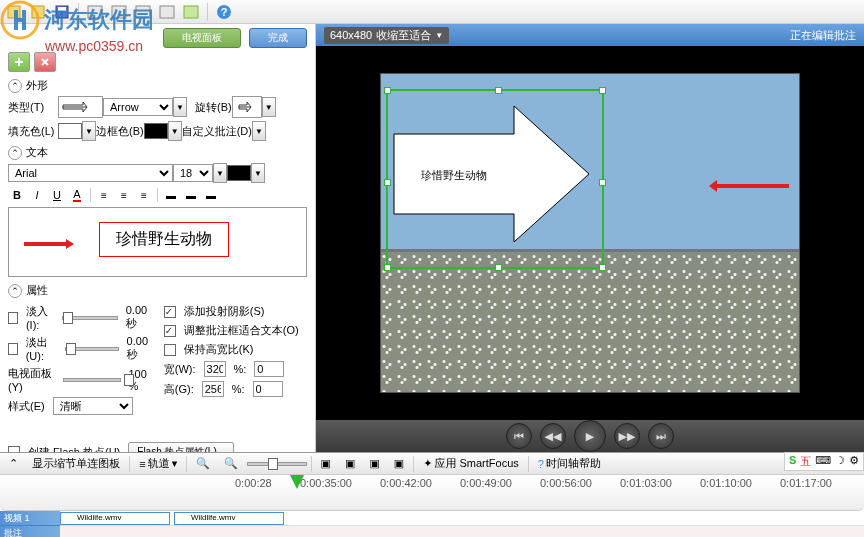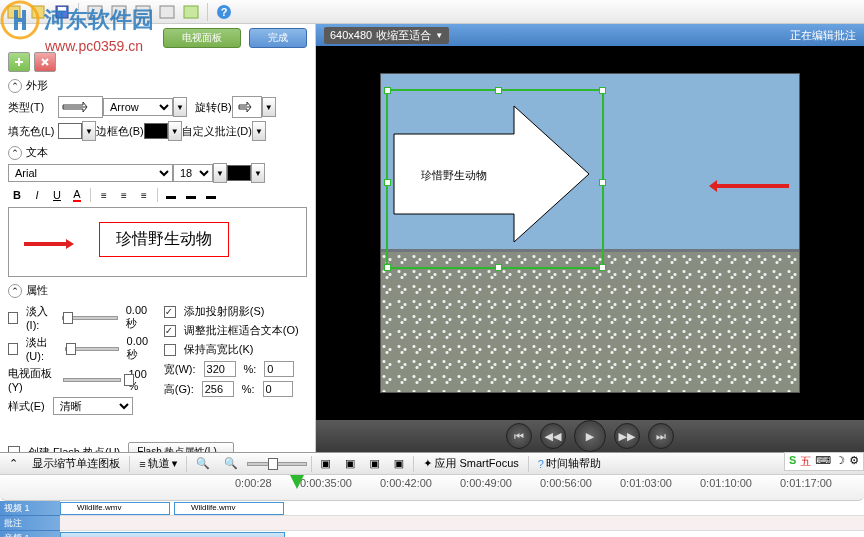--- a/index.html
+++ b/index.html
@@ -25,21 +25,21 @@
     .action-btn { width: 22px; height: 20px; border: 1px solid #999; border-radius: 2px; display: flex; align-items: center; justify-content: center; cursor: pointer; }
     .action-btn.add { background: linear-gradient(#a8d989, #7cc050); }
     .action-btn.del { background: linear-gradient(#f2a8a8, #e06060); }
     
     .section-header { display: flex; align-items: center; gap: 4px; margin: 4px 0 2px; font-size: 11px; }
     .collapse-btn { width: 14px; height: 14px; border: 1px solid #999; border-radius: 7px; display: flex; align-items: center; justify-content: center; font-size: 9px; cursor: pointer; background: #fff; }
     
     .form-row { display: flex; align-items: center; margin: 3px 0; font-size: 11px; }
     .form-label { min-width: 50px; }
     .form-select { border: 1px solid #999; padding: 1px 2px; background: #fff; font-size: 11px; }
-    .form-input { border: 1px solid #999; padding: 1px 2px; background: #fff; font-size: 11px; width: 32px; }
+    .form-input { border: 1px solid #999; padding: 1px 2px; background: #fff; font-size: 11px; width: 22px; }
     .color-swatch { width: 24px; height: 16px; border: 1px solid #666; display: inline-block; }
     .arrow-preview { width: 45px; height: 22px; border: 1px solid #999; background: #fff; display: flex; align-items: center; justify-content: center; }
     .dropdown-arrow { width: 14px; height: 20px; border: 1px solid #999; background: linear-gradient(#fff,#ddd); display: flex; align-items: center; justify-content: center; font-size: 8px; cursor: pointer; }
     
     .text-toolbar { display: flex; align-items: center; gap: 2px; margin: 3px 0; flex-wrap: wrap; }
     .tb-btn { width: 18px; height: 18px; border: 1px solid transparent; display: flex; align-items: center; justify-content: center; cursor: pointer; font-size: 10px; }
     
     .text-area { width: 100%; height: 70px; border: 1px solid #999; background: #fff; padding: 8px; position: relative; margin-bottom: 6px; }
     .text-area-arrow { position: absolute; left: 15px; top: 30px; }
     .text-area-box { position: absolute; left: 90px; top: 14px; border: 1px solid #f00; padding: 6px 16px; font-size: 16px; }
@@ -65,21 +65,21 @@
     
     .play-controls { height: 32px; background: linear-gradient(#5a5a5a, #3a3a3a); display: flex; align-items: center; justify-content: center; gap: 8px; }
     .play-btn { width: 26px; height: 26px; border-radius: 13px; background: radial-gradient(#666, #333); border: 1px solid #222; display: flex; align-items: center; justify-content: center; color: #ddd; cursor: pointer; }
     .play-btn.main { width: 32px; height: 32px; border-radius: 16px; }
     
     .timeline-area { height: 85px; background: #fff; border-top: 1px solid #999; }
     .timeline-toolbar { height: 22px; background: linear-gradient(#fdfdfd,#e5e5e5); border-bottom: 1px solid #ccc; display: flex; align-items: center; padding: 0 4px; gap: 4px; font-size: 10px; }
     .tl-btn { padding: 1px 4px; border: 1px solid transparent; cursor: pointer; display: flex; align-items: center; gap: 2px; }
     .tl-sep { width: 1px; height: 16px; background: #ccc; }
     
-    .timeline-ruler { height: 26px; background: linear-gradient(#fff,#eee); border-bottom: 1px solid #ccc; display: flex; padding-left: 60px; font-size: 9px; color: #555; position: relative; border-radius: 6px; }
+    .timeline-ruler { height: 36px; background: linear-gradient(#fff,#eee); border-bottom: 1px solid #ccc; display: flex; padding-left: 60px; font-size: 9px; color: #555; position: relative; border-radius: 6px; }
     .time-mark { position: absolute; top: 2px; }
     .playhead { position: absolute; top: 0; left: 290px; width: 14px; height: 16px; }
     
     .timeline-tracks { display: flex; }
     .track-labels { width: 60px; background: #dde8f5; }
     .track-label { height: 15px; background: linear-gradient(90deg, #5593d6, #7aaee0); color: #fff; font-size: 9px; padding: 1px 4px; border-bottom: 1px solid #4580c4; display: flex; align-items: center; }
     .track-content { flex: 1; position: relative; }
     .track-row { height: 15px; border-bottom: 1px solid #ddd; position: relative; }
     .clip { position: absolute; top: 1px; height: 13px; background: #fff; border: 1px solid #4294d6; font-size: 8px; padding: 0 16px; overflow: hidden; }
     .clip.audio { background: linear-gradient(#d0e8f8, #a0c8e8); }

